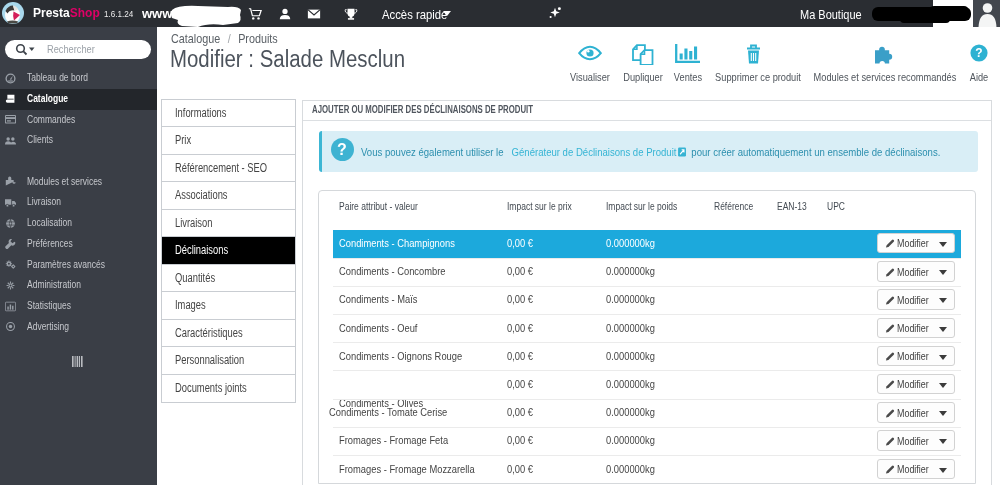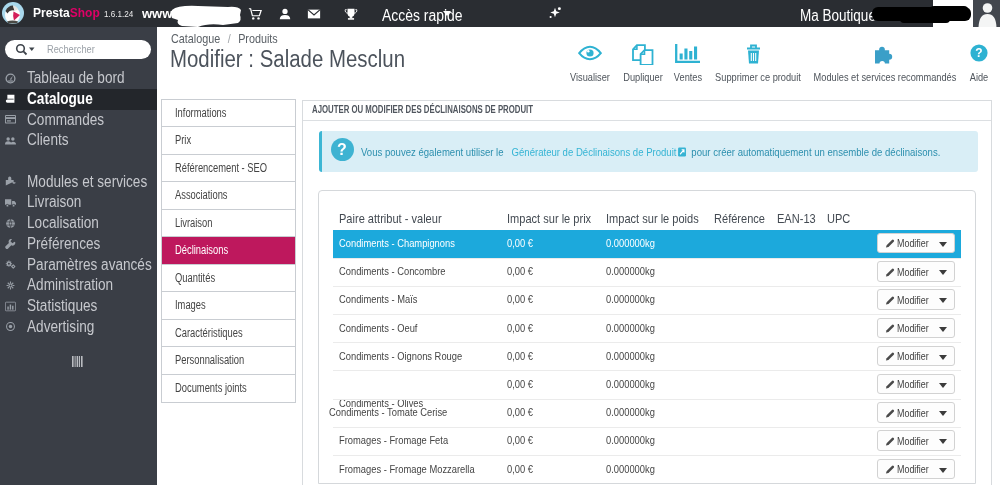--- a/index.html
+++ b/index.html
@@ -1,63 +1,63 @@
 <!DOCTYPE html>
 <html><head><meta charset="utf-8"><style>
 *{margin:0;padding:0;box-sizing:border-box}
 html,body{width:1000px;height:485px;font-family:"Liberation Sans",sans-serif;background:#fff;overflow:hidden}
 body{position:relative;font-size:12px;color:#444}
 .abs{position:absolute}
 .sx{display:inline-block;white-space:nowrap;transform-origin:0 50%}
 
 #topbar{position:absolute;left:0;top:0;width:933px;height:27px;background:#2a2d32;color:#fff}
-#topbar .tt{position:absolute;top:7px;font-size:16px;color:#fff;white-space:nowrap}
+#topbar .tt{position:absolute;top:7px;font-size:13px;color:#fff;white-space:nowrap}
 #logo{position:absolute;left:2px;top:2px;width:22px;height:22px;border-radius:50%;background:#a9d8ec;overflow:hidden}
 #brand{position:absolute;left:33px;top:5px;font-size:13.5px;font-weight:bold;color:#fff}
 #brand b{color:#df0067;font-weight:bold}
 #ver{position:absolute;left:104px;top:9px;font-size:9px;color:#ececec}
 #www{position:absolute;left:142px;top:6px;font-size:13px;font-weight:bold;color:#fff}
 .tico{position:absolute;top:6.5px;width:14px;height:14px}
 #qk{left:382px}
 #qk:after{content:"";position:absolute;left:61px;top:4px;border-left:4px solid transparent;border-right:4px solid transparent;border-top:5px solid #fff}
 #blob2{position:absolute;left:872px;top:7px;width:99px;height:13.5px;background:#000;border-radius:6px}
 #blob2:before{content:"";position:absolute;left:28px;top:7px;width:50px;height:9px;background:#000;border-radius:4px}
 #blob2:after{content:"";position:absolute;left:58px;top:-1.5px;width:38px;height:8px;background:#000;border-radius:4px}
 #avatar{position:absolute;left:973px;top:0;width:27px;height:27px;background:#43474e;overflow:hidden}
 
 #sidebar{position:absolute;left:0;top:27px;width:157px;height:458px;background:#3a3e46}
 #search{position:absolute;left:5px;top:13px;width:146px;height:18.5px;background:#fff;border-radius:9.5px}
 #search .ph{position:absolute;left:42px;top:2.5px;font-size:11px;color:#9aa0a7}
-.nav{position:absolute;left:0;width:157px;height:20.7px;line-height:20.7px;color:#c6c8cd;font-size:16px;white-space:nowrap}
+.nav{position:absolute;left:0;width:157px;height:20.7px;line-height:20.7px;color:#c6c8cd;font-size:10px;white-space:nowrap}
 .nav .lbl{position:absolute;left:27px;top:0}
 .nav svg{position:absolute;left:5px;top:4.8px}
 .nav.sel{background:#23262b;color:#fff;font-weight:bold}
 #barcode{position:absolute;left:72px;top:329px;width:11px;height:11px}
 
 #crumb{position:absolute;left:171px;top:30.5px;font-size:13px;color:#5a6066;white-space:nowrap}
 #crumb .sep{color:#a0a4a8;padding:0 9px}
 #title{position:absolute;left:170px;top:45.5px;font-size:23px;color:#4c535c;white-space:nowrap}
 .tool{position:absolute;top:44px;height:36px;text-align:center;color:#4e545b;font-size:10.5px}
 .tool svg{display:block;margin:0 auto 4px}
 .tool .tl{position:absolute;top:27px;left:-50px;right:-50px;transform:scaleX(0.88);transform-origin:50% 50%;white-space:nowrap}
 
 #tabs{position:absolute;left:161px;top:98.7px;width:135px;background:#fff;border:1px solid #c9cdd2;border-bottom:none}
 #tabs .t{height:27.54px;line-height:27.5px;padding-left:13px;border-bottom:1px solid #c9cdd2;color:#444;font-size:12px;background:#fff;white-space:nowrap}
-#tabs .t.sel{background:#be185d;color:#fff}
+#tabs .t.sel{background:#000000;color:#fff}
 
 #panel{position:absolute;left:302px;top:100px;width:690px;height:385px;background:#fff;border:1px solid #d8dbde;border-bottom:none}
 #ptitle{position:absolute;left:9px;top:3px;font-size:10px;font-weight:bold;color:#50565e;white-space:nowrap}
 #phr{position:absolute;left:0;right:0;top:19px;border-top:1px solid #dcdfe2}
 #info{position:absolute;left:15.5px;top:30px;width:659px;height:41px;background:#d9eef6;border-left:3px solid #3cb6d4;border-radius:3px;color:#2c8fae}
 #info .q{position:absolute;left:9px;top:7px;width:23px;height:23px;border-radius:50%;background:#3eb3d2;color:#fff;font-weight:bold;font-size:16px;text-align:center;line-height:23px}
 #info .tx{position:absolute;left:39px;top:14.5px;font-size:11px;white-space:nowrap}
 #info .lk{color:#35b4d4}
 
 #tpanel{position:absolute;left:318px;top:189.6px;width:658px;height:294px;background:#fff;border:1px solid #d5d8db;border-radius:4px 4px 0 0}
-.th{position:absolute;top:211px;font-size:13px;color:#434a52;white-space:nowrap}
+.th{position:absolute;top:201px;font-size:10px;color:#434a52;white-space:nowrap}
 .row-line{position:absolute;left:333px;width:628px;border-top:1px solid #ebebeb}
 #bluerow{position:absolute;left:333px;top:229.5px;width:628px;height:28.3px;background:#1ca9dc}
 .cell{position:absolute;font-size:11px;color:#454545;white-space:nowrap}
 .cellw{position:absolute;font-size:11px;color:#fff;white-space:nowrap}
 .btn{position:absolute;left:876.5px;width:78px;height:20.5px;background:#fdfdfd;border:1px solid #d2d2d2;border-radius:3px;font-size:10.5px;color:#404040}
 .btn .bt{position:absolute;left:19px;top:3.5px;transform:scaleX(0.85);transform-origin:0 50%}
 .btn .car{position:absolute;right:7px;top:8px;border-left:4.5px solid transparent;border-right:4.5px solid transparent;border-top:5px solid #3c3c3c}
 .btn svg{position:absolute;left:7px;top:4.5px}
 </style></head>
 <body>

